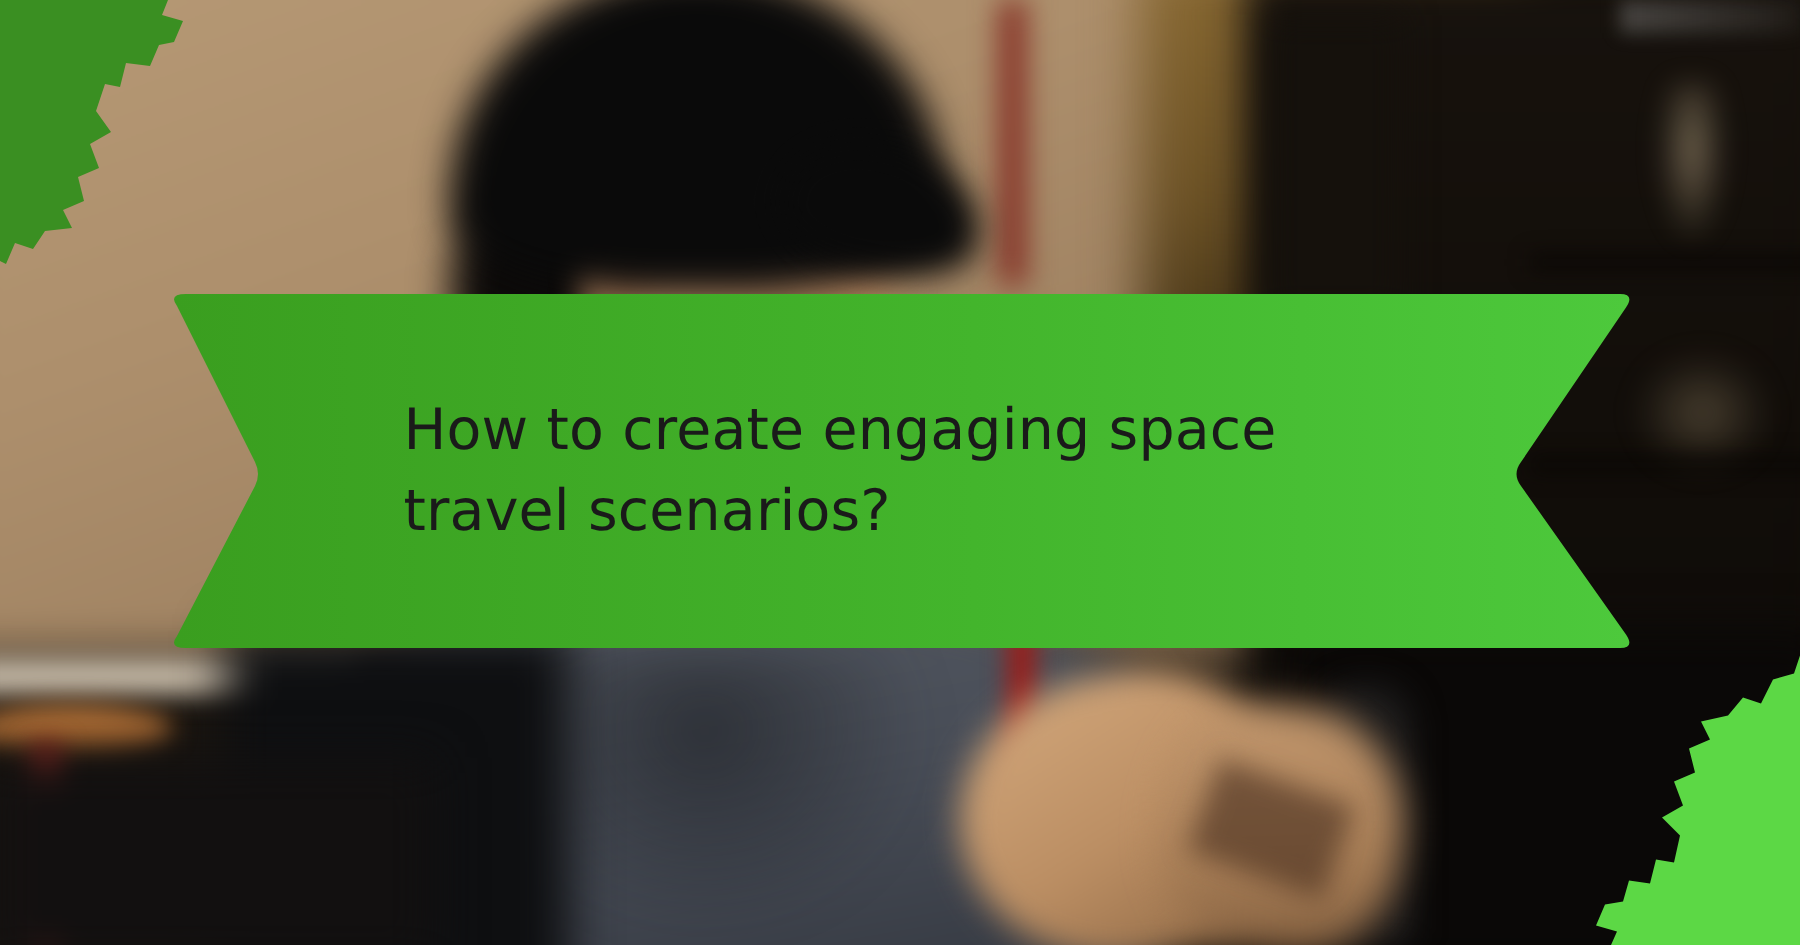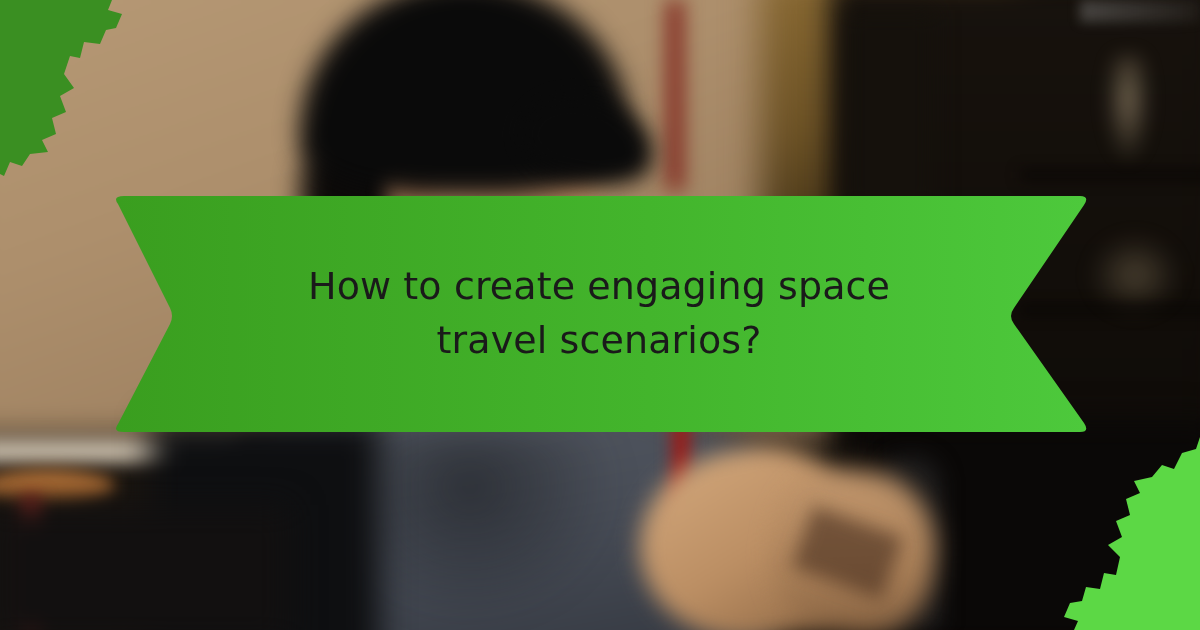--- a/index.html
+++ b/index.html
@@ -202,21 +202,20 @@
     box-sizing: border-box;
     padding: 0 120px;
   }
   .banner-text h1 {
     margin: 0;
     font-family: "DejaVu Sans", sans-serif;
     font-weight: 400;
     font-size: 38px;
     line-height: 1.42;
     color: #1a1a1a;
-    text-align: center;
     max-width: 660px;
     letter-spacing: .1px;
   }
 </style>
 </head>
 <body>
 
 <div id="canvas">
 
   <div class="photo">

